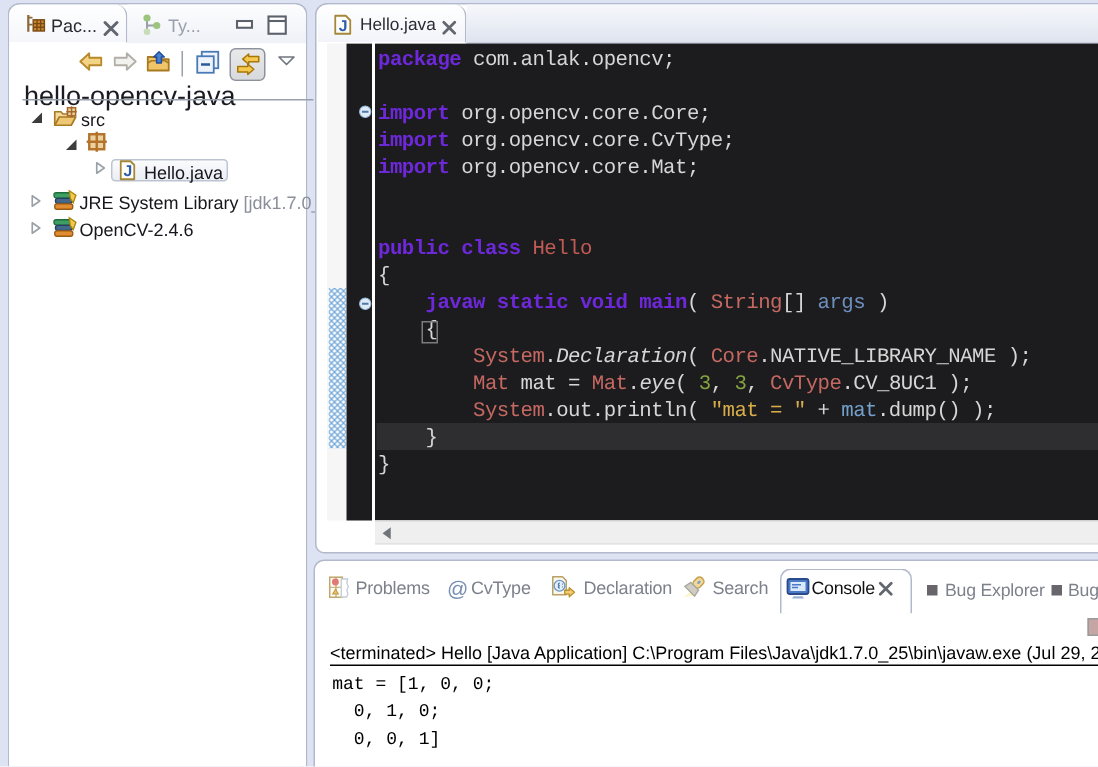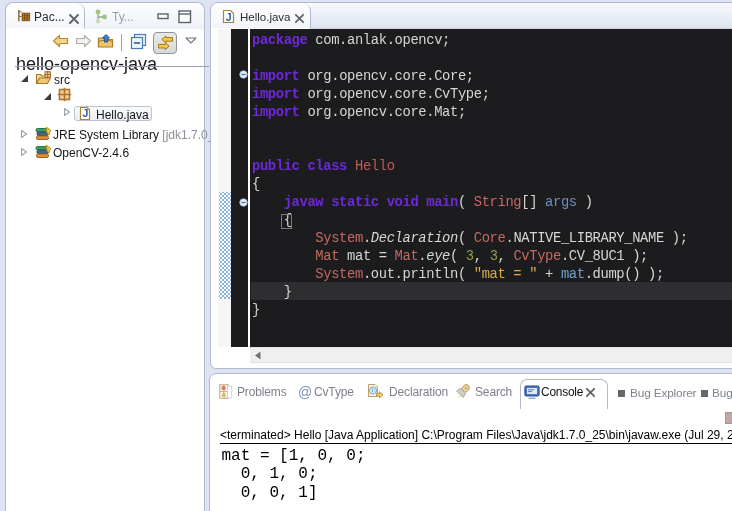--- a/index.html
+++ b/index.html
@@ -38,21 +38,21 @@
 .par { color:#6d8fbe; }
 .lvar { color:#74a0cc; }
 .itl { font-style:italic; }
 #brbox { left:70px; top:210.5px; width:10.5px; height:15.5px; border:1px solid #7c7c7c; }
 #edsb { left:38.5px; top:344px; right:0; height:16px; background:#efefef; border-top:1px solid #e2e2e2; border-bottom:1px solid #e2e2e2; }
 
 #bot { left:209px; top:373px; width:529px; height:145px; background:#fff; border:1px solid #b2b9cc; border-radius:7px 0 0 0; }
 .btab { position:absolute; font-size:12px; color:#7d818b; white-space:nowrap; letter-spacing:-0.15px;text-align:center; }
 #ctab { left:310px; top:5px; width:88px; height:30px; background:#fff; border:1px solid #b2b9cc; border-bottom:none; border-radius:7px 7px 0 0; }
 #statline { left:10px; top:54px; font-size:12px; color:#000; white-space:nowrap; border-bottom:1px solid #000; padding-bottom:1px; }
-pre.cons { position:absolute; left:11.5px; top:72.5px; font-family:"Liberation Mono",monospace; font-size:16px; line-height:18.8px; color:#000; }
+pre.cons { position:absolute; left:11.5px; top:72.5px; font-family:"Liberation Mono",monospace; font-size:12px; line-height:18.8px; color:#000; }
 </style>
 </head>
 <body>
 
 <div id="left" class="abs">
   <div id="ltabrest" class="abs"></div>
   <div id="ltab" class="abs"></div>
 
   <svg class="abs" style="left:11px; top:6px" width="14" height="14" viewBox="0 0 15 15">
     <path d="M2 1 V13" stroke="#8a6a3a" stroke-width="1.6" fill="none"></path>

